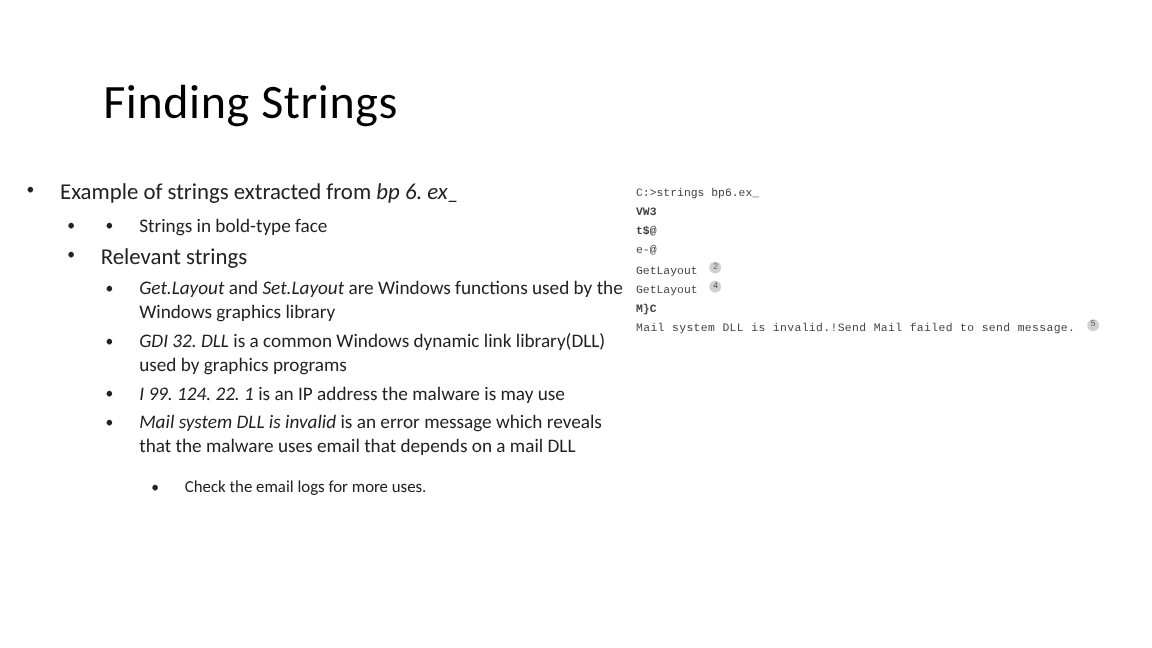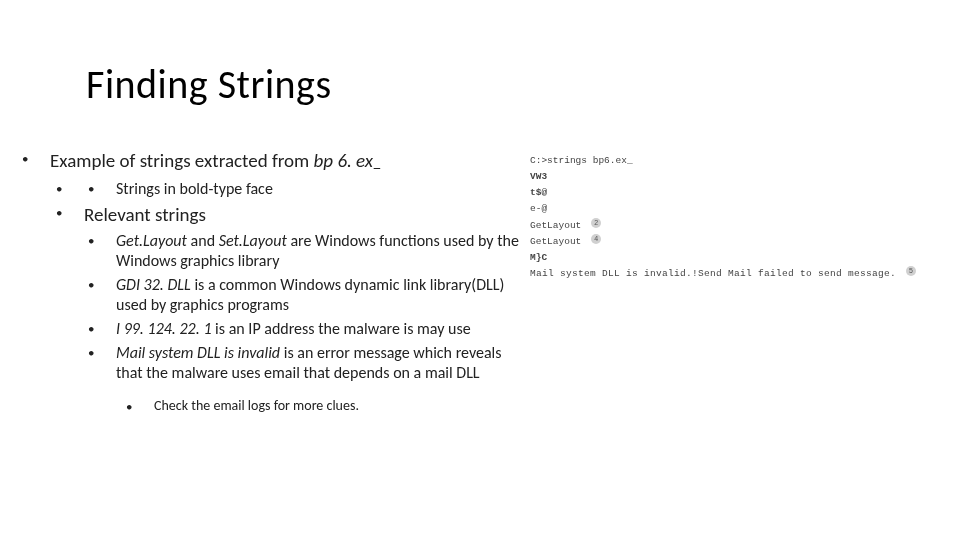--- a/index.html
+++ b/index.html
@@ -112,21 +112,21 @@
         <li class="l3">
           <span class="bullet">•</span>
           <span class="ital">I 99. 124. 22. 1</span><span> is an IP address the malware is may use</span>
         </li>
         <li class="l3">
           <span class="bullet">•</span>
           <span class="ital">Mail system DLL is invalid</span><span> is an error message which reveals that the malware uses email that depends on a mail DLL</span>
         </li>
         <li class="l4">
           <span class="bullet">•</span>
-          <span>Check the email logs for more clues.</span>
+          <span>Check the email logs for more uses.</span>
         </li>
       </ul>
     </div>
 
     <div class="right">
       <div class="row"><span>C:&gt;strings bp6.ex_</span></div>
       <div class="row"><span class="bold">VW3</span></div>
       <div class="row"><span class="bold">t$@</span></div>
       <div class="row"><span>e-@</span></div>
       <div class="row"><span>GetLayout</span><span class="marker">2</span></div>

